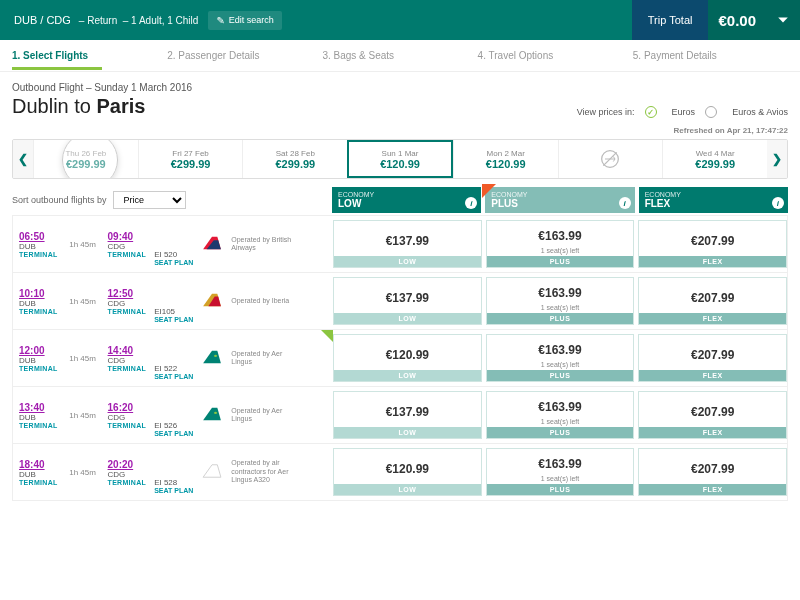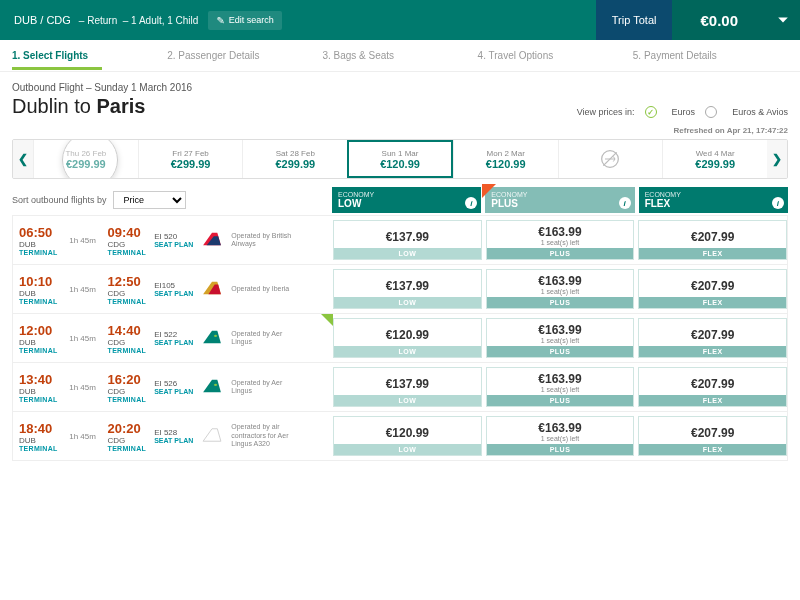--- a/index.html
+++ b/index.html
@@ -7,21 +7,21 @@
 .page { width: 800px; height: 600px; margin: 0 auto; background: #fff; position: relative; overflow: hidden; font-size: 10px; }
 
 
 .topbar { height: 40px; background: #007a6e; display: flex; align-items: center; color: #fff; padding: 0; }
 .topbar .route { font-weight: normal; padding: 0 8px 0 14px; font-size: 11px; }
 .topbar .detail { font-size: 10px; opacity: .95; padding-right: 10px; }
 .topbar .edit-search { display: flex; align-items: center; background: rgba(255,255,255,.12); padding: 4px 8px; border-radius: 2px; font-size: 9px; cursor: pointer; }
 .topbar .edit-search .pencil { margin-right: 4px; font-size: 10px; }
 .topbar .spacer { flex: 1; }
 .trip-total-label { background: #0c4a6e; color: #fff; font-size: 11px; padding: 0 16px; height: 40px; display: flex; align-items: center; }
-.trip-total-price { background: #00665b; color: #fff; font-weight: bold; font-size: 15px; padding: 0 28px; height: 40px; display: flex; align-items: center; }
+.trip-total-price { background: #00665b; color: #fff; font-weight: bold; font-size: 15px; padding: 0 10px; height: 40px; display: flex; align-items: center; }
 .trip-total-caret { background: #00665b; width: 34px; height: 40px; display: flex; align-items: center; justify-content: center; cursor: pointer; }
 .trip-total-caret svg { width: 12px; height: 12px; }
 
 
 .steps { height: 32px; display: flex; align-items: center; padding: 0 12px; border-bottom: 1px solid #eee; }
 .step { flex: 1; font-size: 10px; color: #999; position: relative; }
 .step.active { color: #007a6e; font-weight: 600; }
 .step.active::after { content: ""; position: absolute; left: 0; bottom: -9px; width: 90px; height: 3px; background: #8bc540; }
 
 
@@ -58,26 +58,26 @@
 .fare-header.pale { background: #84bdb6; }
 .fare-header .info-icon { position: absolute; right: 4px; bottom: 4px; width: 12px; height: 12px; border-radius: 50%; background: #fff; color: #007a6e; font-size: 8px; font-weight: bold; display: flex; align-items: center; justify-content: center; font-style: italic; }
 .fare-header .ribbon { position: absolute; top: -3px; left: -3px; width: 0; height: 0; border-top: 14px solid #f05a28; border-right: 14px solid transparent; }
 
 
 .flights { margin: 2px 12px 0; border: 1px solid #eee; }
 .flight-row { display: flex; border-top: 1px solid #eee; background: #fff; }
 .flight-row:first-child { border-top: none; }
 .flight-info { flex: 0 0 316px; display: flex; align-items: center; padding: 6px 6px; gap: 8px; position: relative; }
 .time-block { display: flex; flex-direction: column; }
-.time-block .time { font-size: 13px; font-weight: bold; color: #c2410c; }
+.time-block .time { font-size: 10px; font-weight: bold; color: #a21caf; text-decoration: underline; }
 .time-block .code { font-size: 8px; color: #555; }
 .time-block .terminal { font-size: 7px; color: #0097a7; font-weight: bold; letter-spacing: .3px; }
 .duration { font-size: 8px; color: #888; width: 34px; text-align: center; }
 .flight-meta { display: flex; flex-direction: column; font-size: 8px; color: #666; }
-.flight-meta .fno { color: #555; }
+.flight-meta .fno { color: #555; margin-top: 28px; }
 .flight-meta .seatplan { color: #0097a7; font-weight: bold; font-size: 7px; }
 .tail-icon { width: 22px; height: 16px; }
 .operated { font-size: 7px; color: #888; line-height: 1.2; width: 62px; }
 .sash { position: absolute; top: 0; right: -4px; width: 0; height: 0; border-top: 12px solid #8bc540; border-left: 12px solid transparent; }
 
 .fare-cell { flex: 1; margin: 4px 0 4px 4px; display: flex; flex-direction: column; border: 1px solid #cfe5e1; cursor: pointer; }
 .fare-cell .price { flex: 1; display: flex; align-items: center; justify-content: center; font-size: 12px; font-weight: 600; color: #333; padding: 4px 0 0; }
 .fare-cell .seats-left { font-size: 7px; color: #888; text-align: center; padding-bottom: 2px; }
 .fare-cell .fare-tag { background: #b3d9d3; color: #fff; font-size: 7px; font-weight: bold; text-align: center; padding: 2px 0; letter-spacing: .5px; }
 .fare-cell.plus .fare-tag { background: #84bdb6; }

